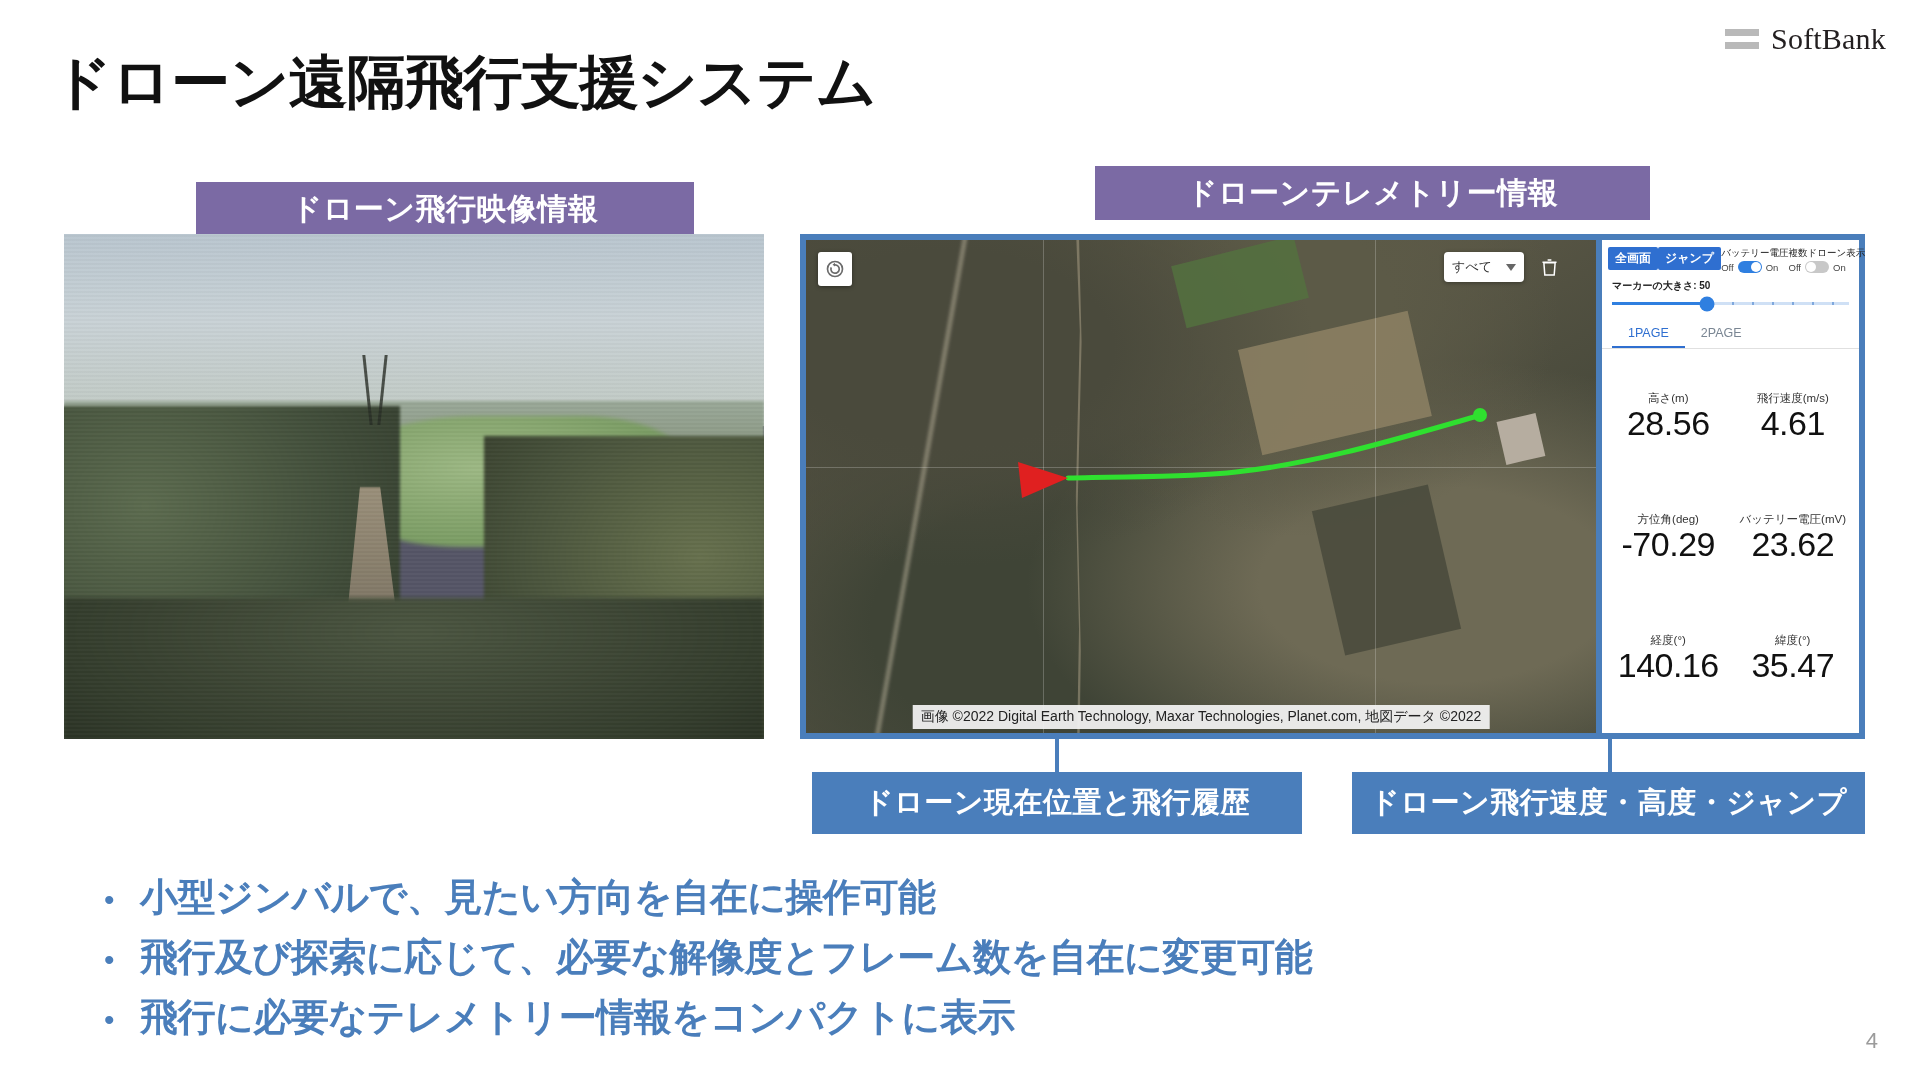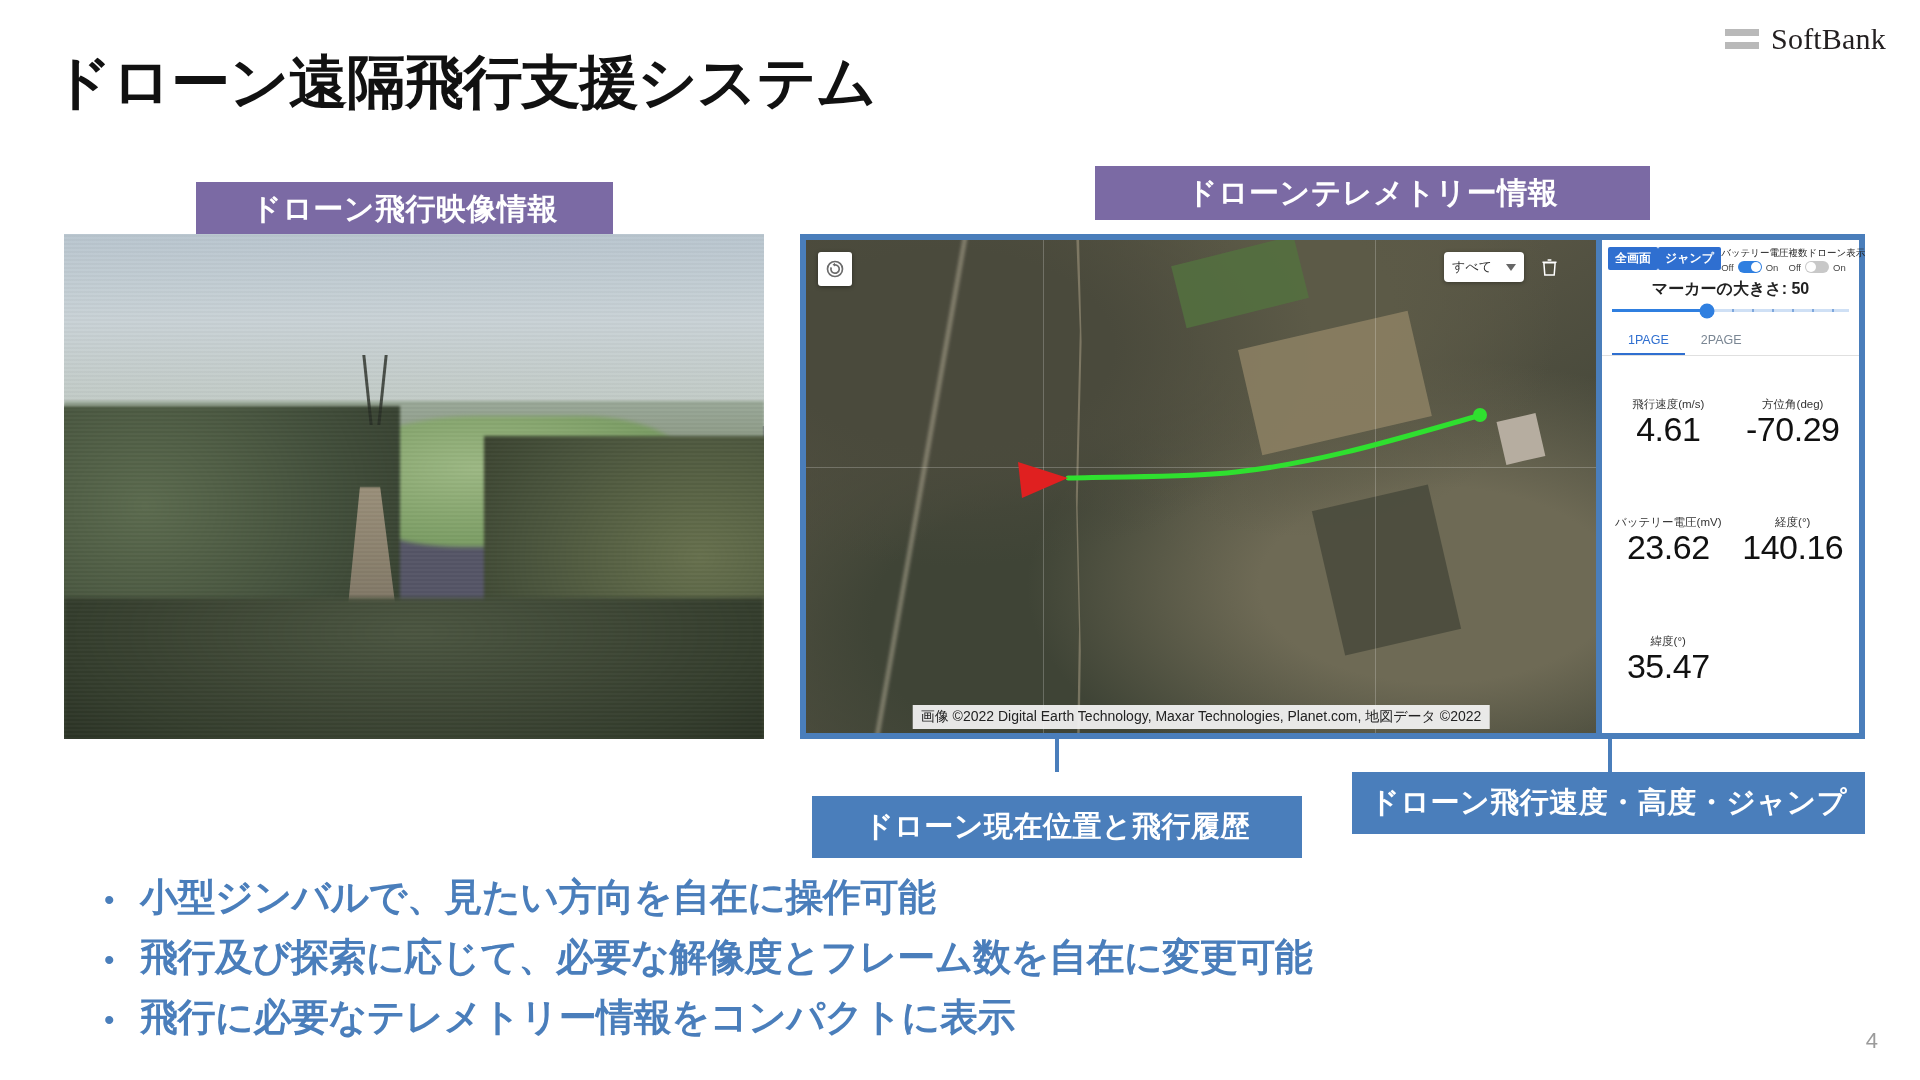--- a/index.html
+++ b/index.html
@@ -28,21 +28,21 @@
     transform: scaleX(1.02); transform-origin: left center;
   }
 
   
   .purple-label {
     position: absolute; background: #7b6aa4; color: #fff;
     font-size: 30px; font-weight: 700; letter-spacing: .5px;
     display: flex; align-items: center; justify-content: center;
     white-space: nowrap;
   }
-  #label-video { left: 196px; top: 182px; width: 417px; height: 54px; }
+  #label-video { left: 196px; top: 182px; width: 498px; height: 54px; }
   #label-telem { left: 1095px; top: 166px; width: 555px; height: 54px; }
 
   
   #video-panel {
     position: absolute; left: 64px; top: 234px; width: 700px; height: 505px;
     overflow: hidden; background: #556;
   }
   #video-sky {
     position: absolute; inset: 0 0 62% 0;
     background: linear-gradient(#b9c6cf 0%, #c9d2d6 45%, #c0c9c2 100%);
@@ -176,21 +176,21 @@
   .toggle-title { font-size: 9.5px; color: #222; white-space: nowrap; }
   .toggle-row { display: flex; align-items: center; gap: 4px; font-size: 9.5px; color: #444; }
   .switch { width: 24px; height: 12px; border-radius: 6px; position: relative; }
   .switch.on  { background: #2f7fe0; }
   .switch.off { background: #c8c8c8; }
   .switch i { position: absolute; top: 1px; width: 10px; height: 10px; border-radius: 50%; background: #fff; }
   .switch.on  i { right: 1px; }
   .switch.off i { left: 1px; }
 
   #marker-size { padding: 4px 10px 0 10px; }
-  #marker-size .ms-label { font-size: 16px; font-weight: 700; color: #222; text-align: center; }
+  #marker-size .ms-label { font-size: 10px; font-weight: 700; color: #222; }
   #ms-track {
     position: relative; margin-top: 9px; height: 3px; background: #cfe0f5;
     background-image: repeating-linear-gradient(90deg, #7fa8dd 0 2px, transparent 2px 20px);
   }
   #ms-fill { position: absolute; left: 0; top: 0; height: 3px; width: 40%; background: #2f7fe0; }
   #ms-thumb {
     position: absolute; left: 40%; top: 50%; transform: translate(-50%,-50%);
     width: 15px; height: 15px; border-radius: 50%; background: #2f7fe0;
   }
 
@@ -208,21 +208,21 @@
 
   
   .connector { position: absolute; border: 4px solid #4a7ebb; }
 
   
   .blue-callout {
     position: absolute; background: #4a7ebb; color: #fff;
     font-size: 29px; font-weight: 700; letter-spacing: .5px;
     display: flex; align-items: center; justify-content: center; white-space: nowrap;
   }
-  #callout-left  { left: 812px;  top: 772px; width: 490px; height: 62px; margin-top: 24px; }
+  #callout-left  { left: 812px;  top: 772px; width: 490px; height: 62px; }
   #callout-right { left: 1352px; top: 772px; width: 513px; height: 62px; }
 
   
   #bullets { position: absolute; left: 104px; top: 872px; width: 1600px; }
   .bullet { display: flex; align-items: baseline; gap: 22px; margin-bottom: 9px; }
   .bullet .dot { color: #4a7ebb; font-size: 30px; line-height: 1; width: 14px; }
   .bullet .btext {
     color: #4a7ebb; font-size: 38px; font-weight: 700; letter-spacing: -.5px;
     white-space: nowrap;
   }
@@ -342,20 +342,24 @@
           <div id="ms-thumb"></div>
         </div>
       </div>
 
       <div id="telem-tabs">
         <div class="ttab active">1PAGE</div>
         <div class="ttab">2PAGE</div>
       </div>
 
       <div id="telem-grid">
+        <div class="tcell">
+          <span class="tlabel">高さ(m)</span>
+          <span class="tvalue">28.56</span>
+        </div>
         <div class="tcell">
           <span class="tlabel">飛行速度(m/s)</span>
           <span class="tvalue">4.61</span>
         </div>
         <div class="tcell">
           <span class="tlabel">方位角(deg)</span>
           <span class="tvalue">-70.29</span>
         </div>
         <div class="tcell">
           <span class="tlabel">バッテリー電圧(mV)</span>

